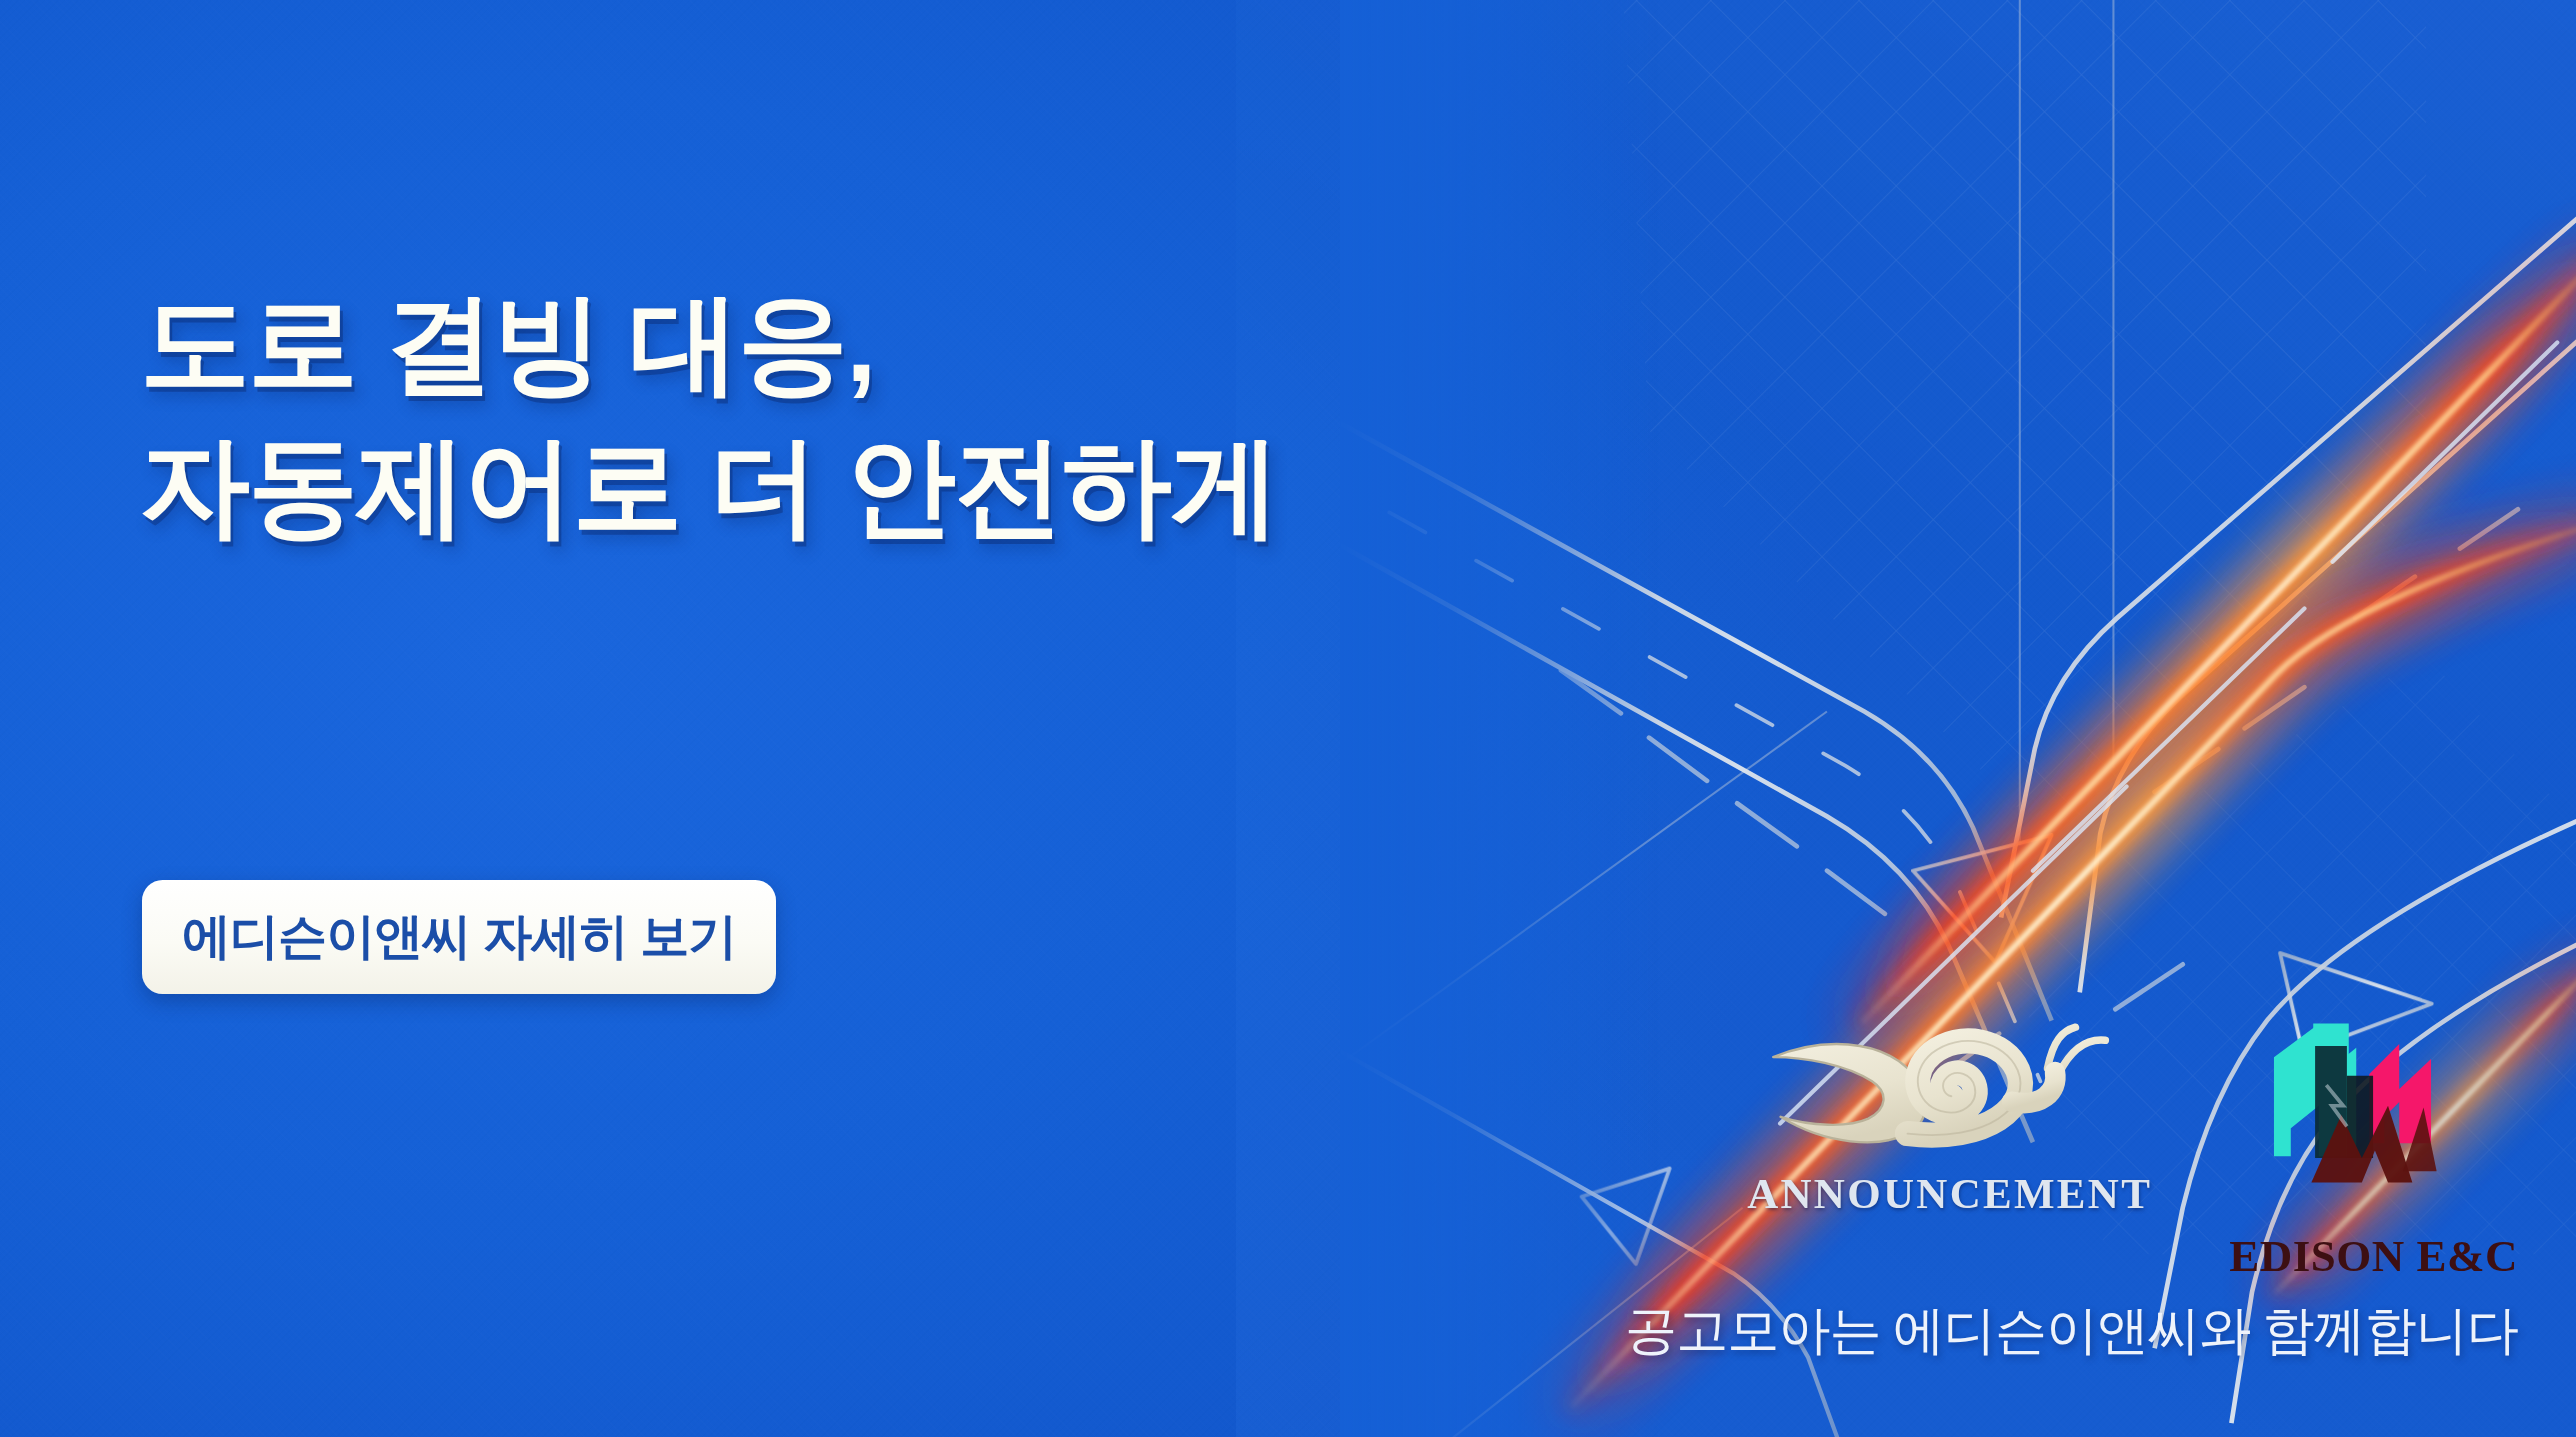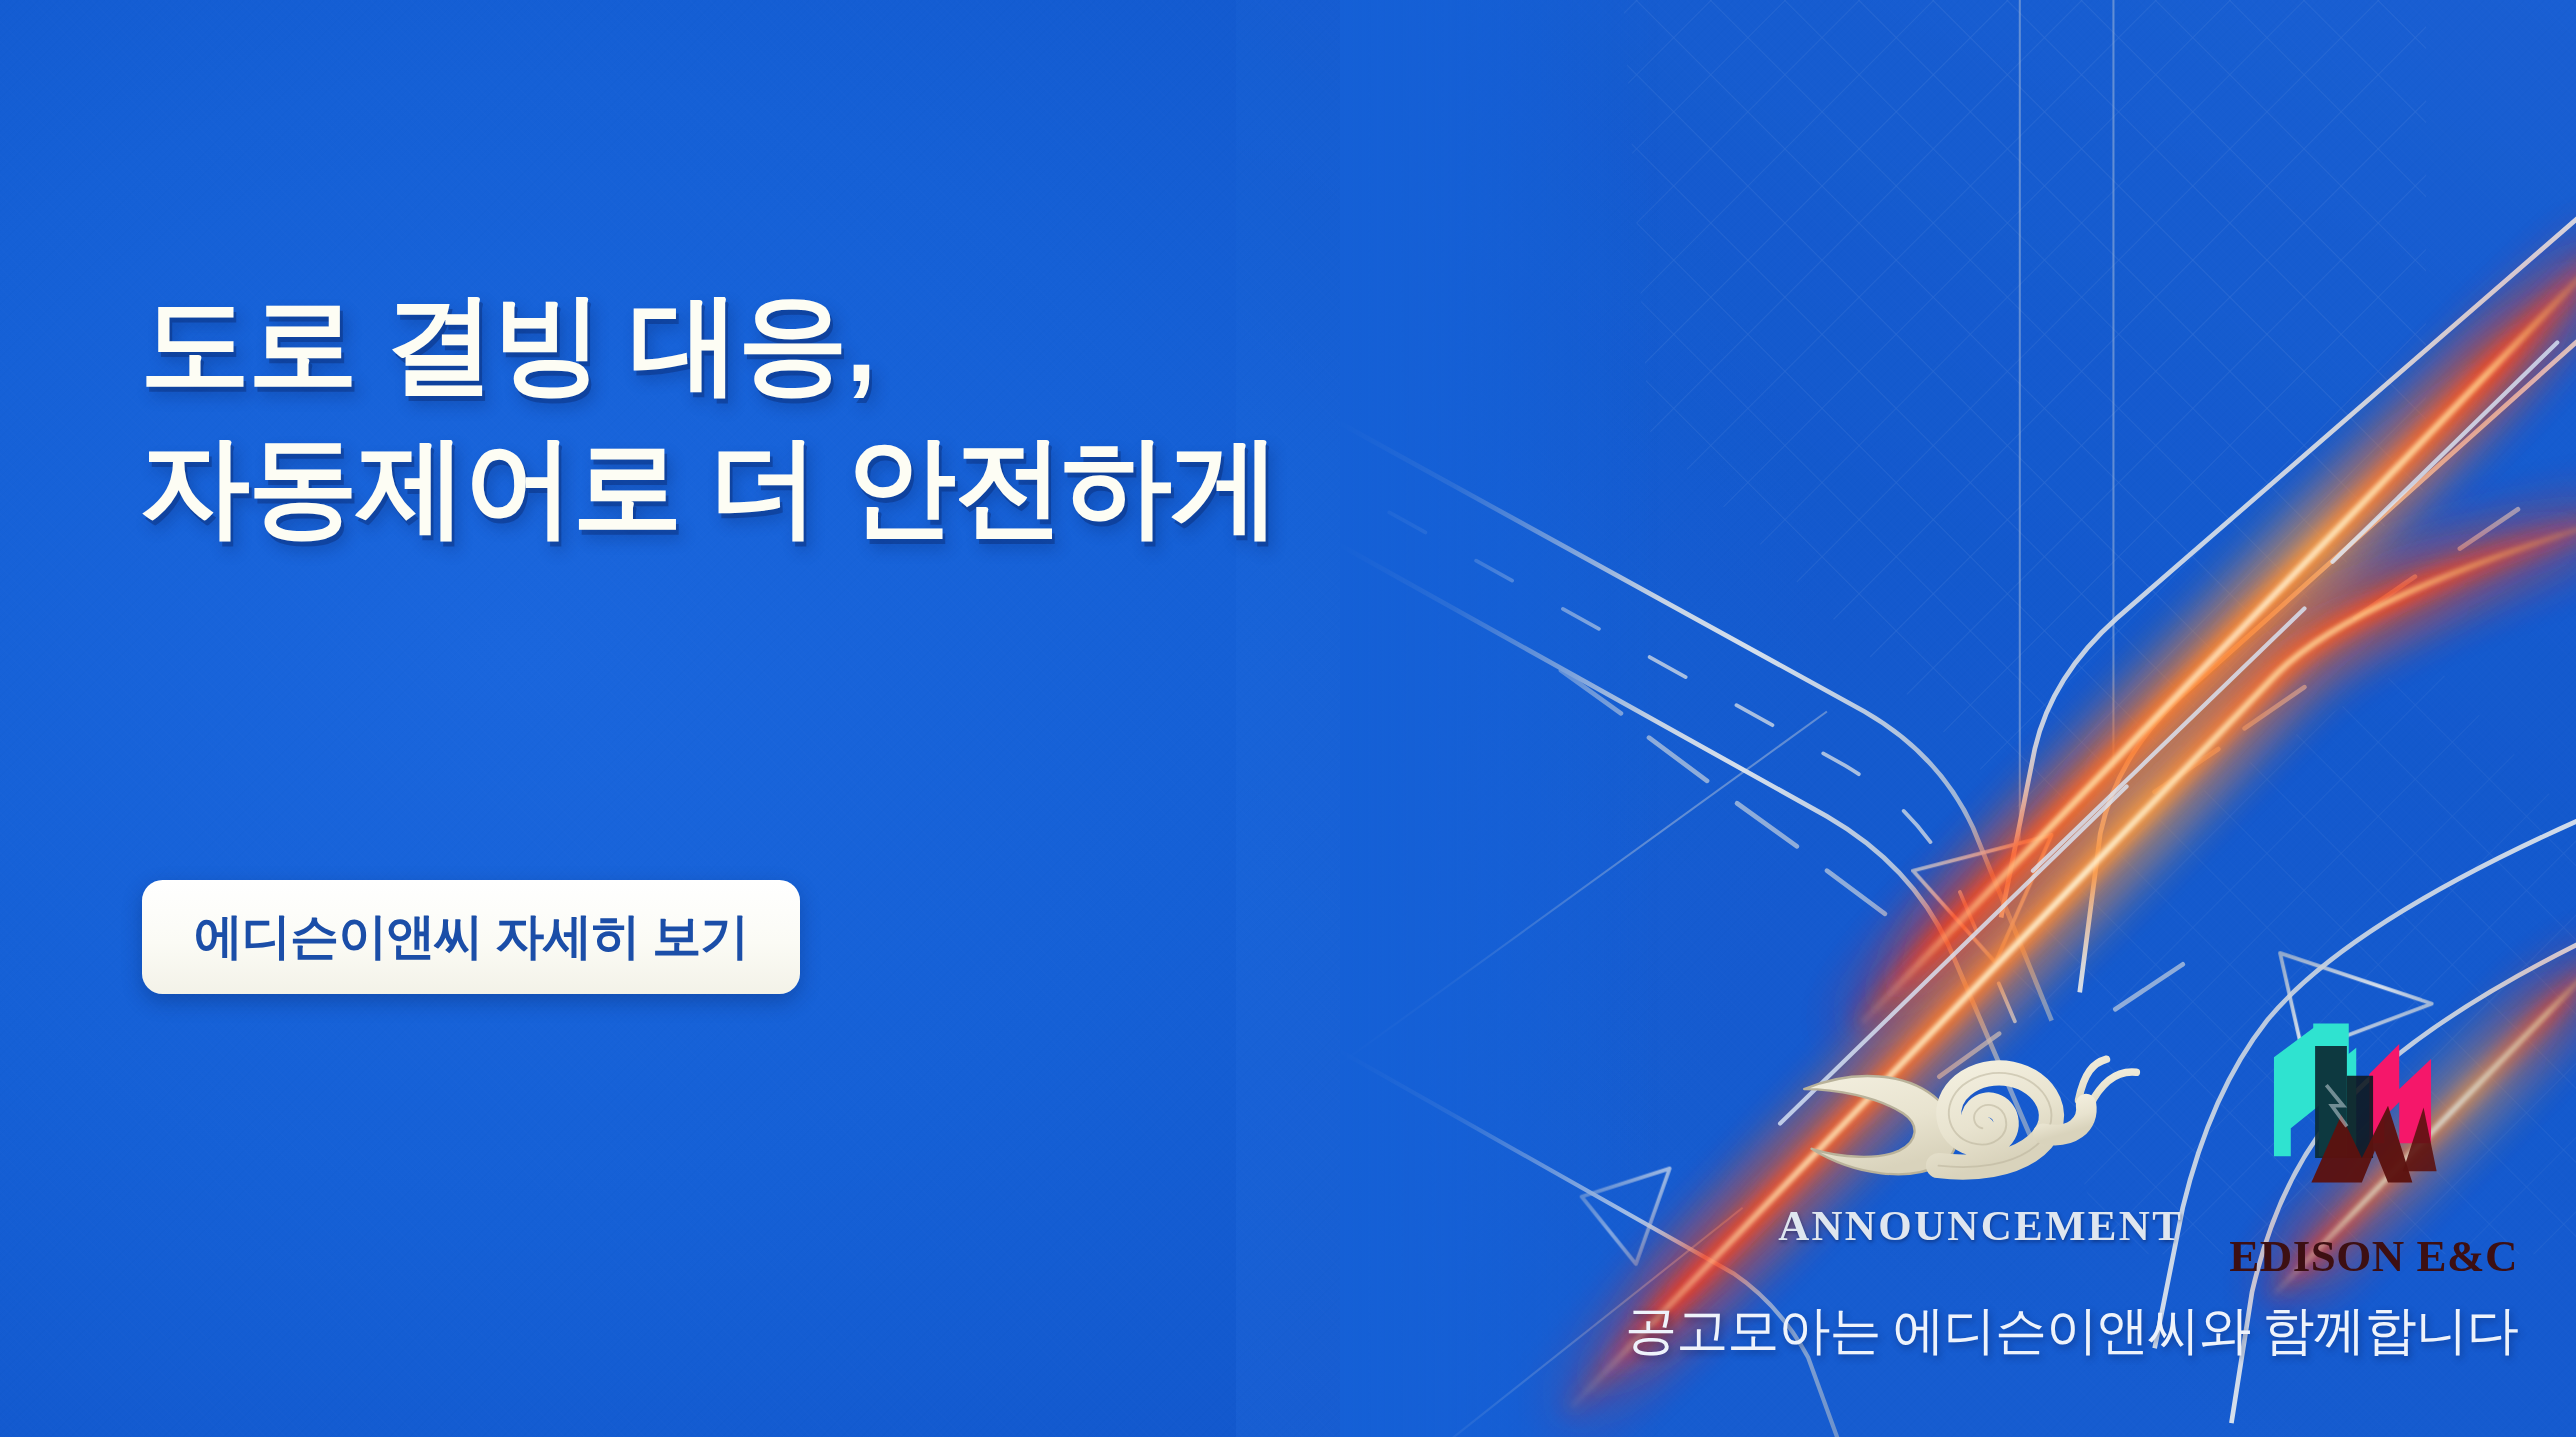--- a/index.html
+++ b/index.html
@@ -101,41 +101,41 @@
   }
 
   .cta-button {
     position: absolute;
     top: 880px;
     left: 1.9px;
     display: inline-flex;
     align-items: center;
     justify-content: center;
     height: 114px;
-    padding: 0 52px;
+    padding: 0 40px;
     border: none;
     border-radius: 20.6px;
     background: linear-gradient(180deg, #ffffff 0%, #fbfbf5 55%, #f3f2e8 100%);
     color: #1b4ea8;
     font-family: "Liberation Sans", "DejaVu Sans", sans-serif;
     font-size: 49px;
     font-weight: 800;
     letter-spacing: -0.9px;
     cursor: pointer;
     box-shadow: 0 7.5px 20.6px rgba(6,26,80,.30);
   }
 
   
   .logos {
     position: absolute;
     right: 58px;
     top: 1016px;
     display: flex;
-    align-items: center;
-    gap: 46px;
+    align-items: flex-start;
+    gap: 77px;
     margin-left: 8px;
   }
   .logo-block {
     display: flex;
     flex-direction: column;
     align-items: center;
   }
   .logo-mark {
     display: block;
   }

